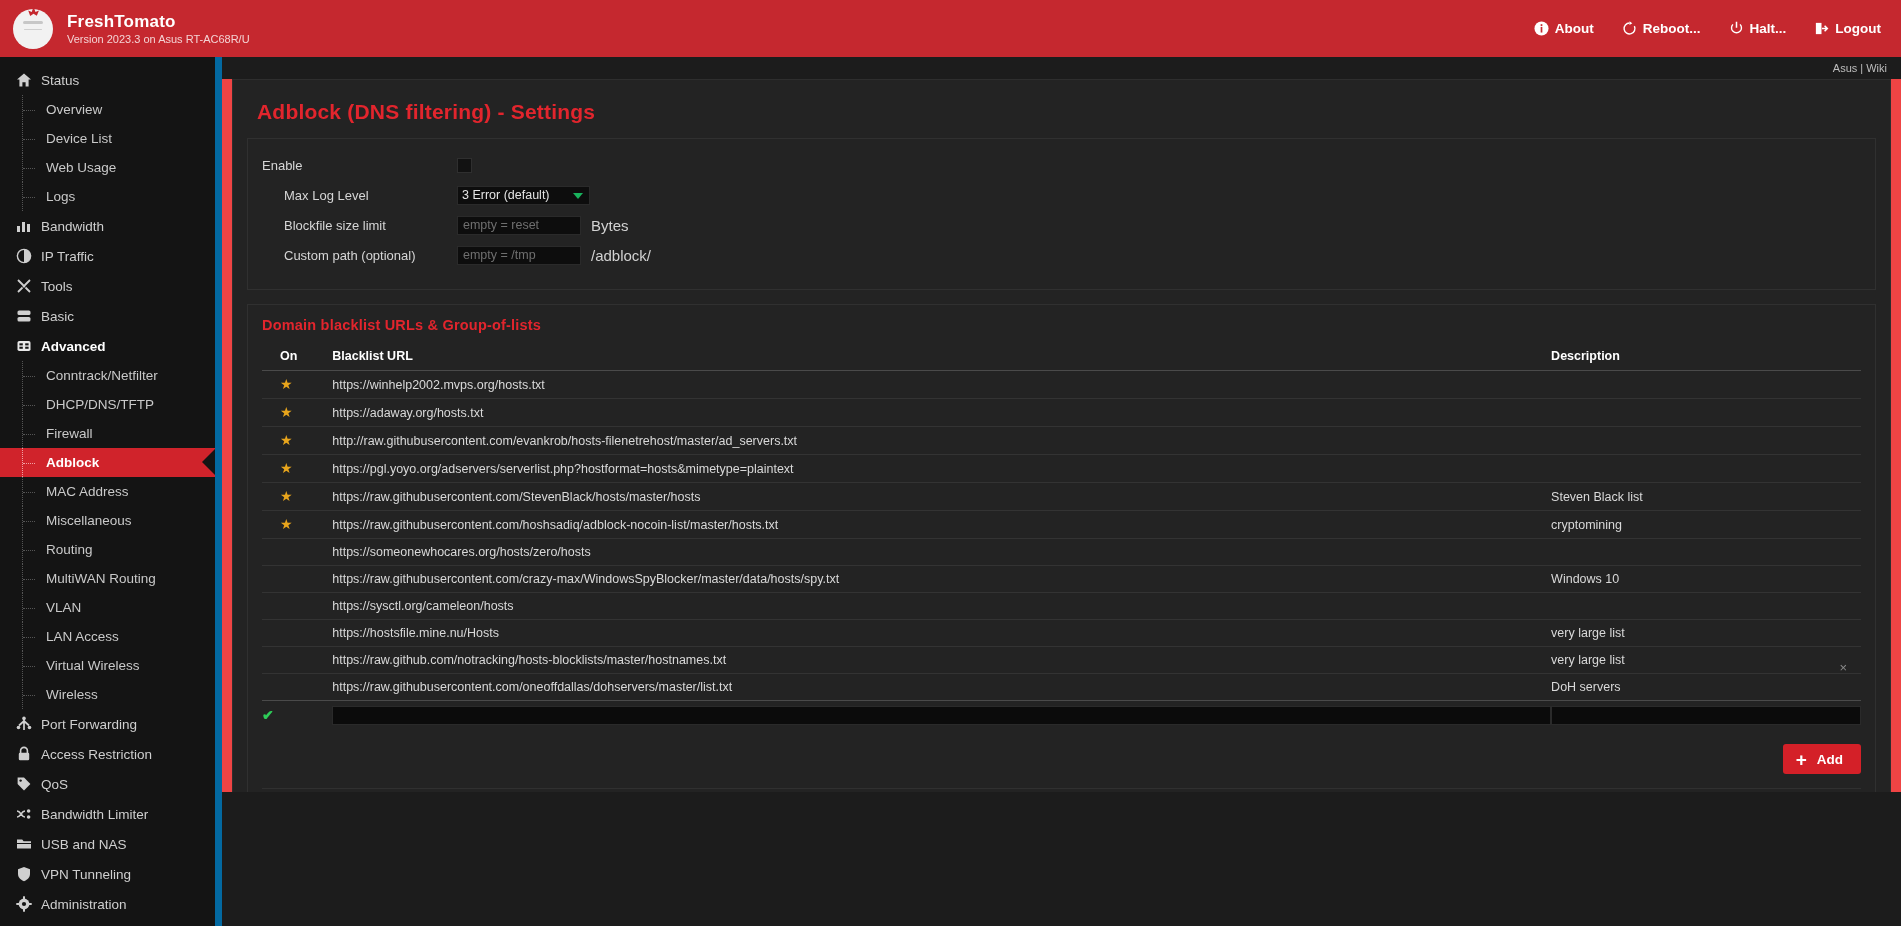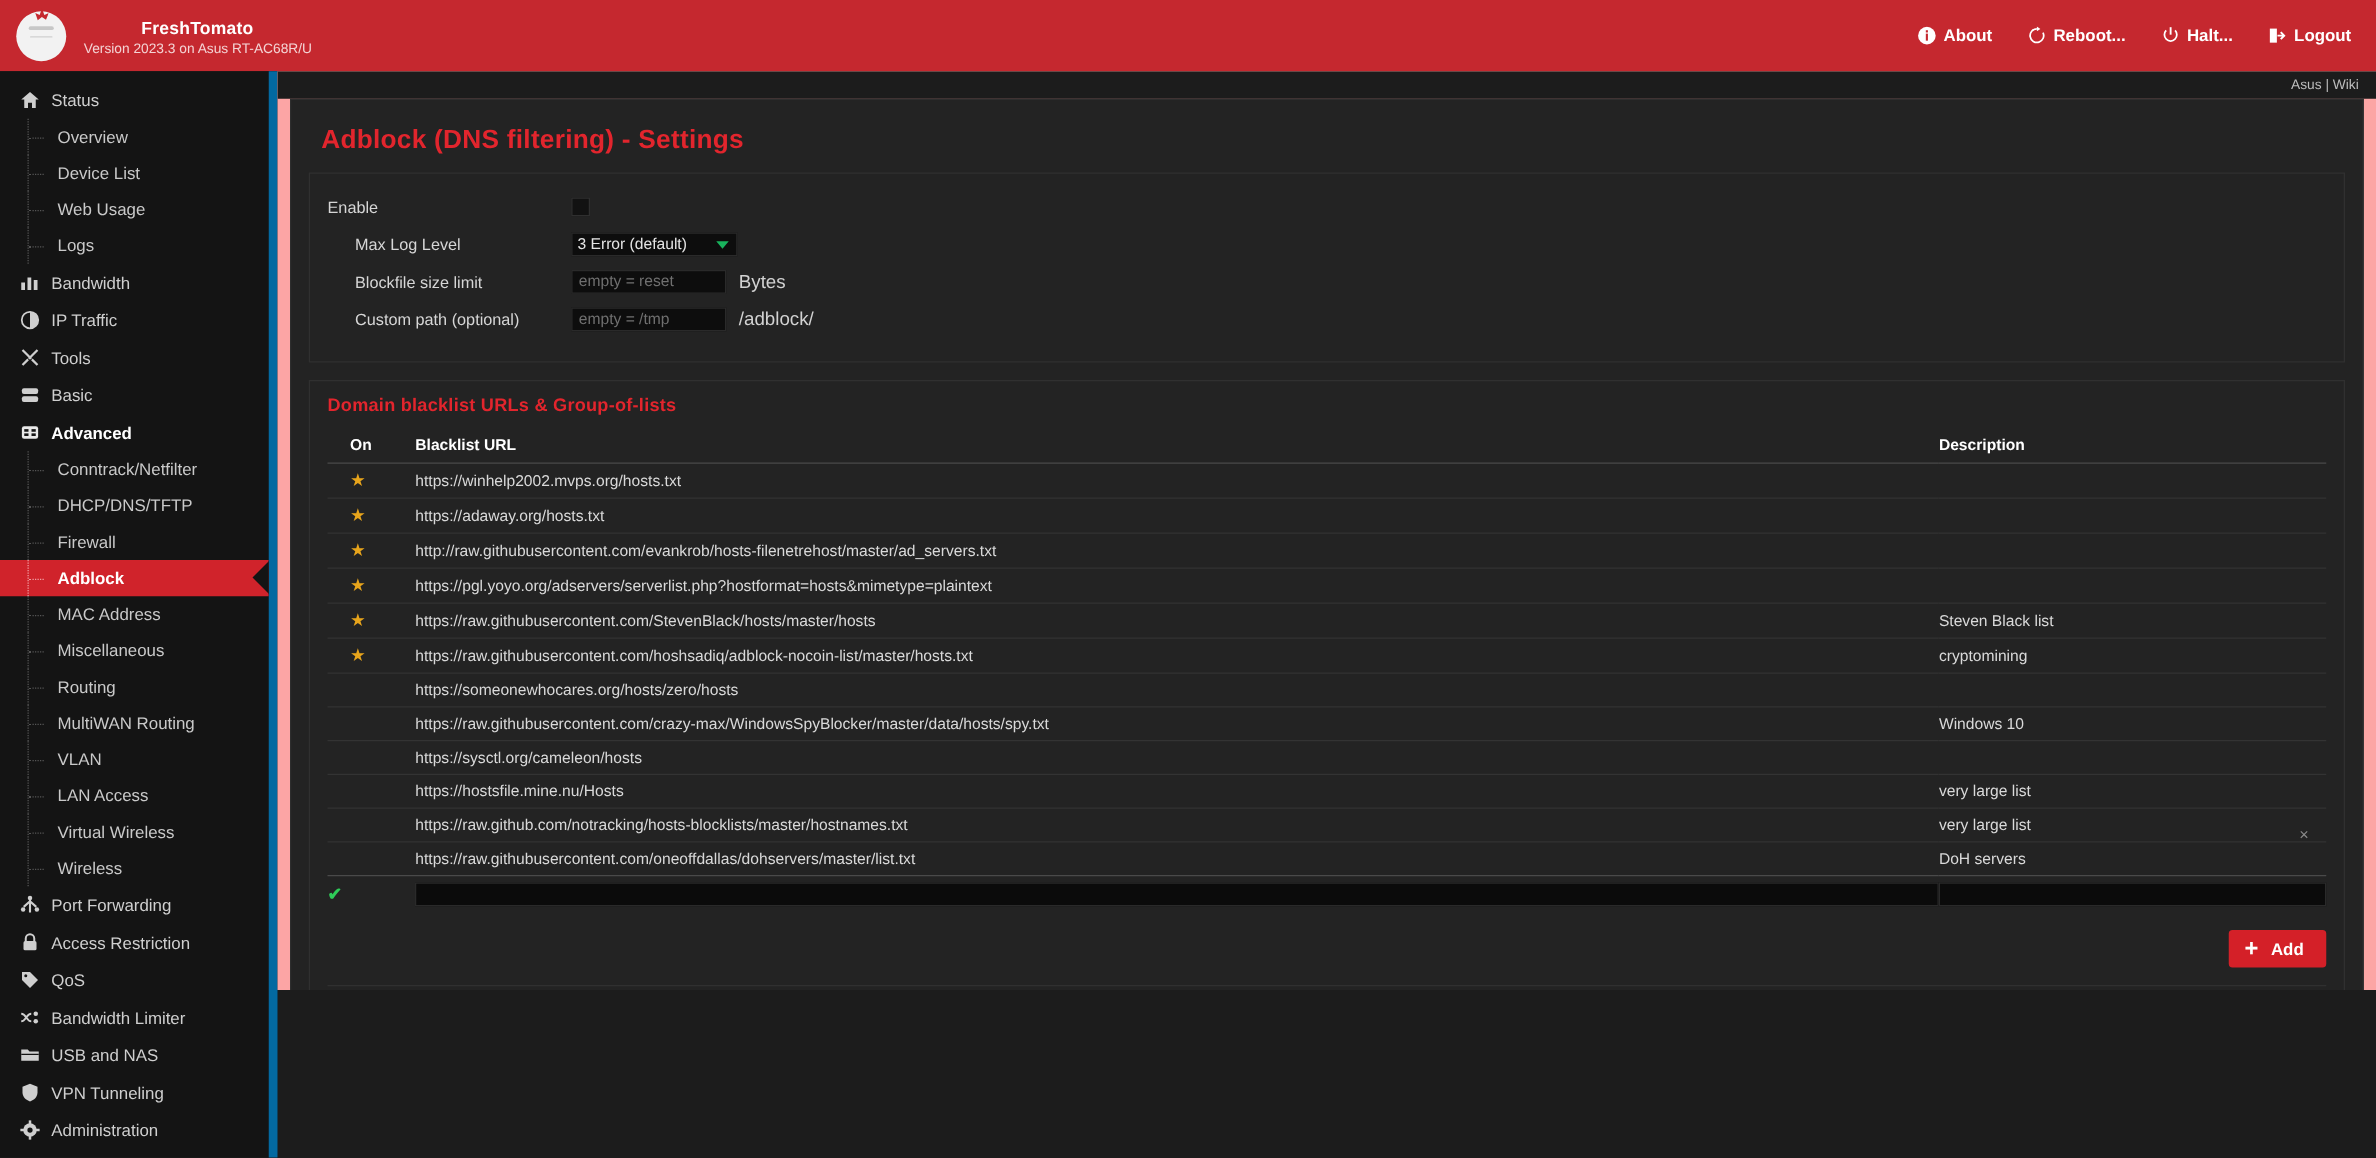--- a/index.html
+++ b/index.html
@@ -31,22 +31,22 @@
     clip-path: polygon(50% 0%, 68% 42%, 100% 30%, 80% 72%, 50% 55%, 20% 74%, 2% 30%, 34% 42%);
   }
   #logo::after {
     content: ""; position: absolute;
     left: 10px; top: 12px; width: 20px; height: 3px;
     background: #c7c7c7; border-radius: 2px;
     box-shadow: 0 7px 0 -1px #cfcfcf;
   }
   #brand-block { display: flex; flex-direction: column; justify-content: center; }
   #brand-title {
-    font-size: 14px; font-weight: bold; color: #ffffff;
-    letter-spacing: 0.2px; line-height: 20px; margin-left: 46px;
+    font-size: 17px; font-weight: bold; color: #ffffff;
+    letter-spacing: 0.2px; line-height: 20px;
   }
   #brand-sub { font-size: 11px; color: #f4d3d4; line-height: 14px; }
   #header-nav {
     margin-left: auto; margin-right: 20px;
     display: flex; align-items: center; gap: 28px;
   }
   .hnav {
     display: flex; align-items: center; gap: 6px;
     color: #ffffff; font-size: 13.5px; font-weight: bold;
     cursor: pointer; white-space: nowrap;
@@ -94,21 +94,21 @@
     width: 0; height: 0;
     border-top: 14.5px solid transparent;
     border-bottom: 14.5px solid transparent;
     border-right: 14px solid #141414;
   }
 
   
   #main {
     position: absolute; top: 57px; left: 222px;
     width: 1679px; height: 735px;
-    background: #fca5a5; overflow: hidden;
+    background: #ef4444; overflow: hidden;
   }
   #topbar {
     height: 22px; width: 100%;
     background: #1c1c1c;
     display: flex; align-items: center; justify-content: flex-end;
     padding-right: 14px;
     font-size: 11px; color: #bdbdbd;
   }
   #topbar span { cursor: pointer; }
   #content {

